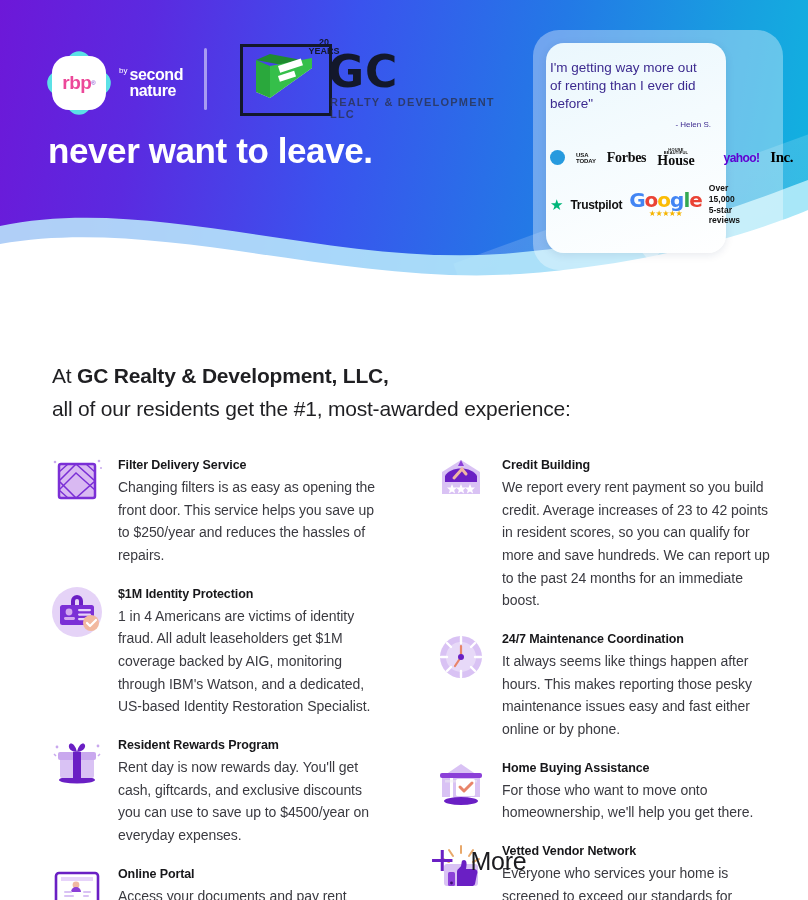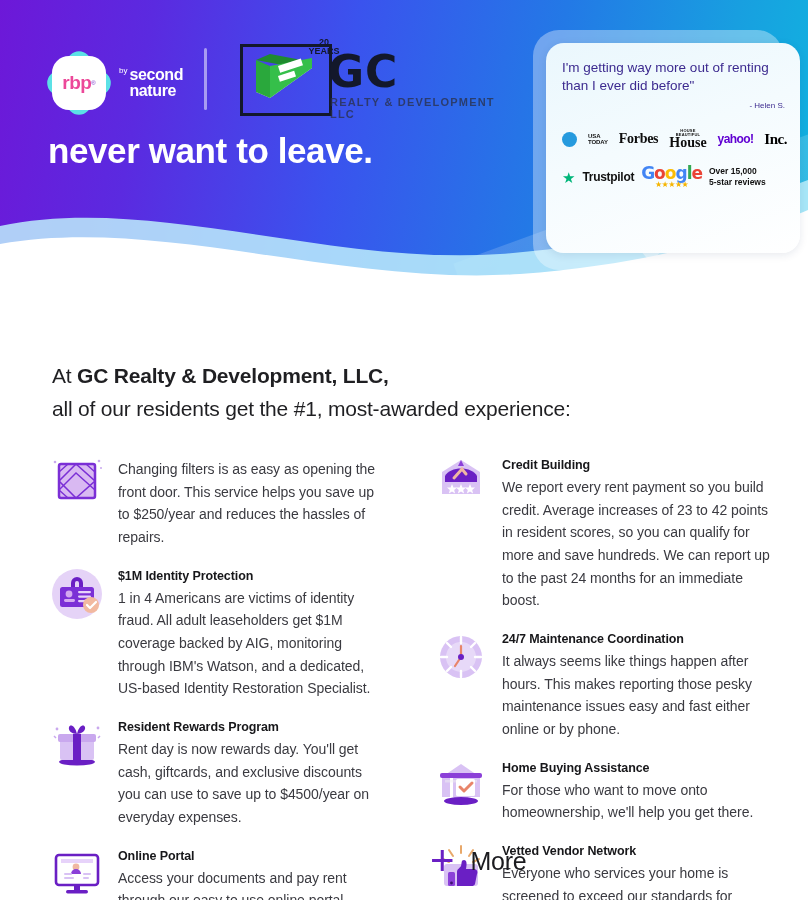--- a/index.html
+++ b/index.html
@@ -78,41 +78,41 @@
   }
   .headline b { font-weight: bold; }
   .headline .thin { font-weight: normal; }
 
   
   .tcard-outer {
     position: absolute; left: 533px; top: 30px; width: 250px; height: 240px;
     background: rgba(255,255,255,0.35); border-radius: 26px;
   }
   .tcard {
-    position: absolute; left: 546px; top: 43px; width: 254px; height: 210px;
+    position: absolute; left: 546px; top: 43px; width: 180px; height: 210px;
     background: linear-gradient(160deg, #eaf7fd 0%, #f4fbfe 45%, #ffffff 100%);
-    border-radius: 18px; padding: 16px 15px 10px 16px;
+    border-radius: 18px; padding: 16px 15px 10px 4px;
     box-shadow: 0 2px 9px rgba(20,40,90,0.10);
   }
   .tcard-quote { color: #3c2a8f; font-size: 13.5px; line-height: 1.35; font-weight: 500; }
   .tcard-author { text-align: right; color: #3c2a8f; font-size: 8px; margin-top: 6px; }
   .press-row { display: flex; align-items: center; gap: 11px; margin-top: 19px; }
   .usa-dot { width: 15px; height: 15px; border-radius: 50%; background: #269ade; flex: 0 0 auto; }
   .usa-txt { font-size: 6px; font-weight: bold; color: #111; line-height: 1.0; letter-spacing: -0.1px; }
   .forbes { font-family: "Liberation Serif", serif; font-weight: bold; font-size: 14px; color: #0d0d0d; letter-spacing: -0.3px; }
   .house-wrap { text-align: center; line-height: 0.9; }
   .house-small { font-size: 4px; font-weight: bold; color: #111; letter-spacing: 0.2px; }
   .house { font-family: "Liberation Serif", serif; font-weight: bold; font-size: 14px; color: #0d0d0d; }
-  .yahoo { font-size: 12px; font-weight: bold; color: #6001d2; letter-spacing: -0.6px; }
+  .yahoo { font-size: 12px; font-weight: bold; color: #6001d2; letter-spacing: -0.6px; margin-left: 18px; }
   .inc { font-family: "Liberation Serif", serif; font-weight: bold; font-size: 15px; color: #000; letter-spacing: -0.5px; }
   .rating-row { display: flex; align-items: center; gap: 7px; margin-top: 16px; }
   .tp-star { color: #00b67a; font-size: 15px; line-height: 1; }
   .tp-txt { font-size: 12px; font-weight: bold; color: #111; letter-spacing: -0.3px; }
   .google-wrap { text-align: center; line-height: 0.95; }
-  .google-txt { font-size: 17px; font-weight: bold; letter-spacing: -1px; font-family: "DejaVu Sans", sans-serif; }
+  .google-txt { font-size: 20px; font-weight: bold; letter-spacing: -1px; font-family: "DejaVu Sans", sans-serif; }
   .g-b { color: #4285F4; } .g-r { color: #EA4335; } .g-y { color: #FBBC05; } .g-g { color: #34A853; }
   .google-stars { color: #f5b400; font-size: 8px; letter-spacing: -0.5px; }
   .over-txt { font-size: 8.5px; font-weight: bold; color: #111; line-height: 1.25; }
   .tcard-tail {
     position: absolute; left: 640px; top: 250px; width: 0; height: 0;
     border-left: 11px solid transparent; border-right: 11px solid transparent;
     border-top: 13px solid rgba(255,255,255,0.5);
   }
 
   
@@ -235,20 +235,21 @@
             <rect x="13" y="12" width="36" height="34" rx="2" fill="#d9b9f2"></rect>
             <rect x="13" y="12" width="36" height="34" rx="2" fill="none" stroke="#7b2fd6" stroke-width="2.5"></rect>
             <path d="M13,29 L30,12 L49,29 L30,46 Z M13,29 L30,46 M30,12 L49,29" stroke="#7b2fd6" stroke-width="1.6" fill="none"></path>
             <path d="M13,20 L22,12 M13,38 L30,21 L49,38 M22,46 L13,38 M40,12 L49,20" stroke="#7b2fd6" stroke-width="1.4" fill="none"></path>
             <circle cx="9" cy="10" r="1.3" fill="#c9a8ee"></circle>
               <circle cx="53" cy="9" r="1.3" fill="#c9a8ee"></circle>
               <circle cx="55" cy="16" r="1" fill="#c9a8ee"></circle>
           </svg>
         </div>
         <div class="b-body">
+          <div class="b-title">Filter Delivery Service</div>
           <div class="b-desc">Changing filters is as easy as opening the front door. This service helps you save up to $250/year and reduces the hassles of repairs.</div>
         </div>
       </div>
 
       <div class="benefit">
         <div class="b-icon">
           <svg viewBox="0 0 62 62" width="62" height="62">
             <circle cx="31" cy="31" r="25" fill="#e5d3f7"></circle>
             <path d="M25,20 a6,6 0 0 1 12,0 v4 h-4 v-4 a2,2 0 0 0 -4,0 v4 h-4 z" fill="#6a1fc4"></path>
             <rect x="14" y="24" width="34" height="20" rx="2.5" fill="#7b2fd6"></rect>

